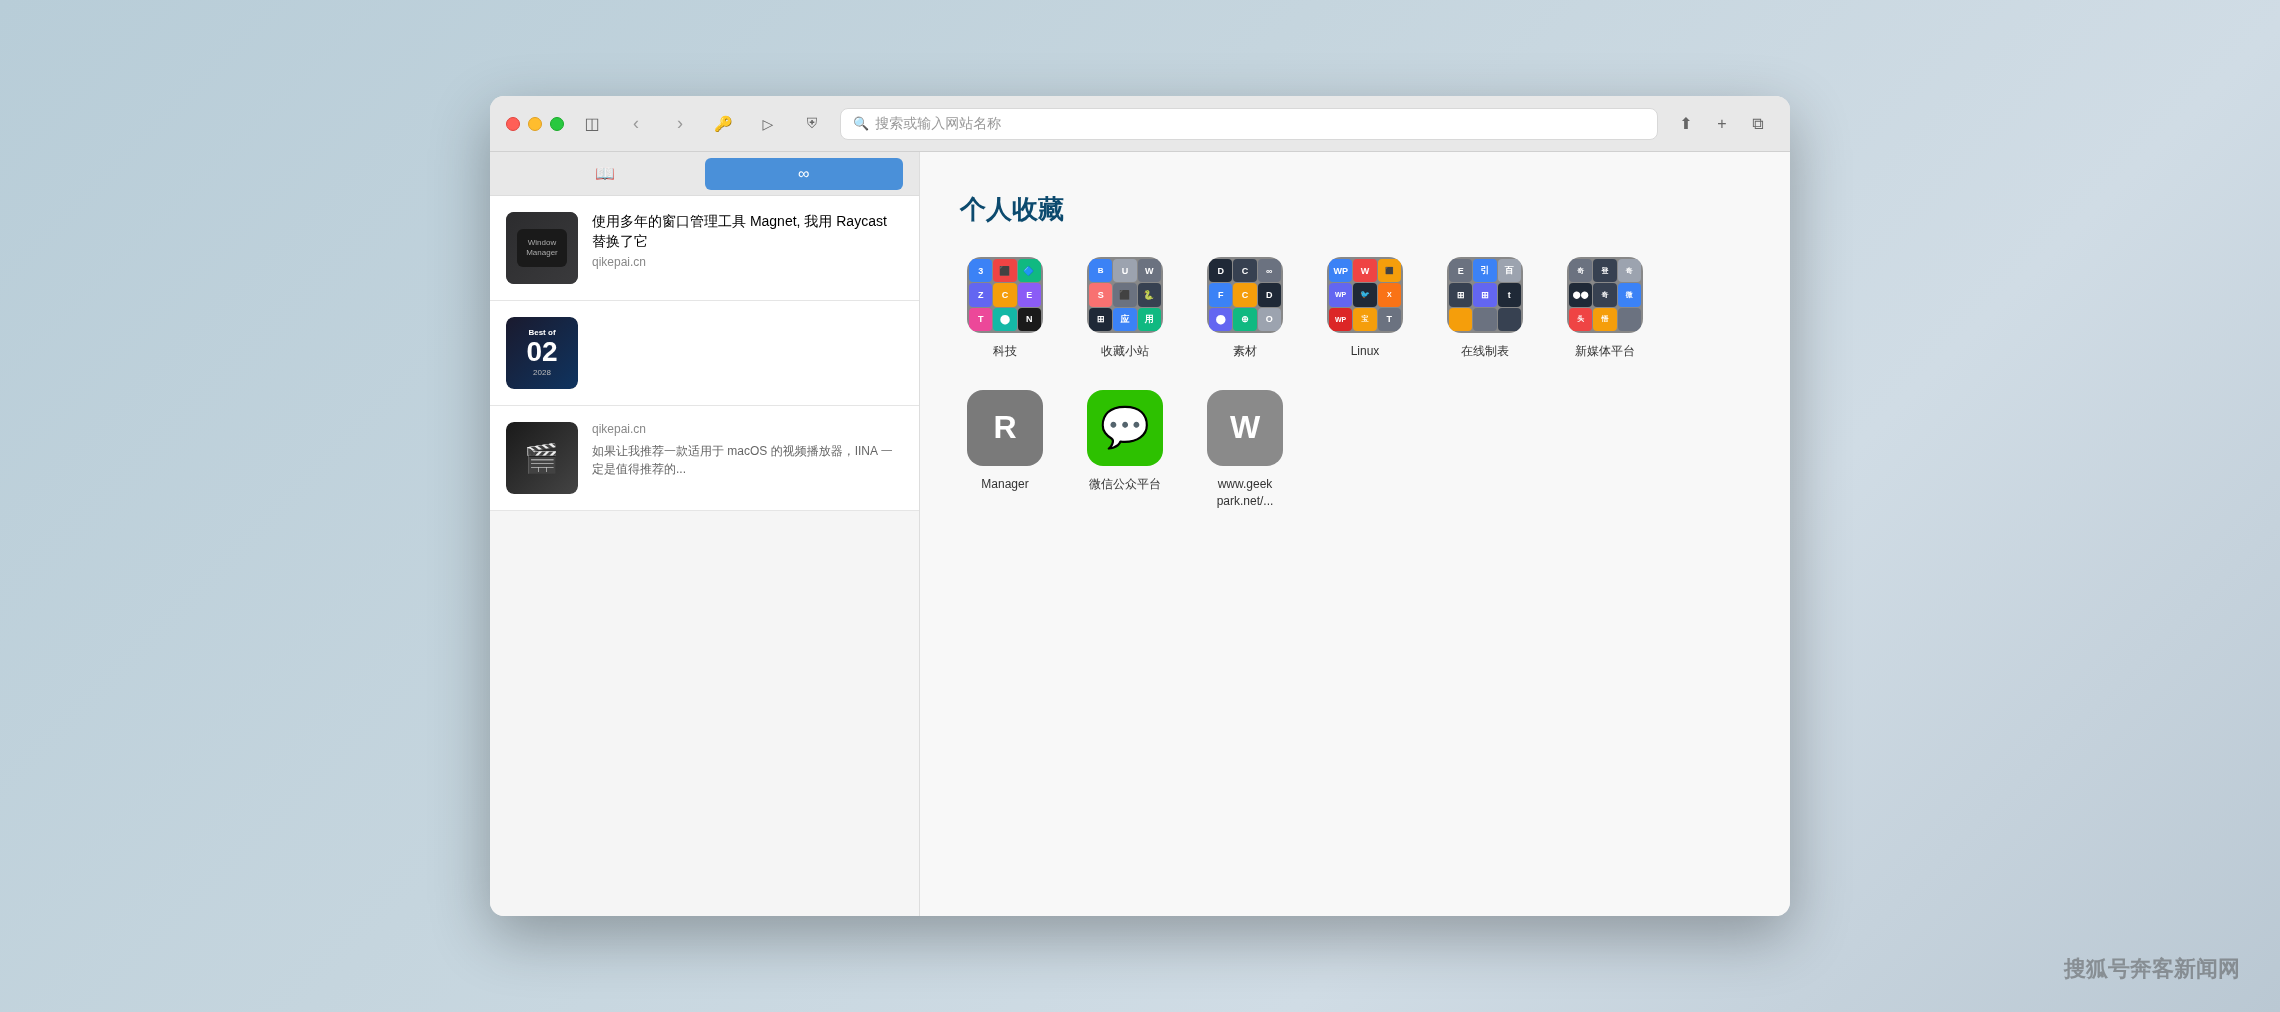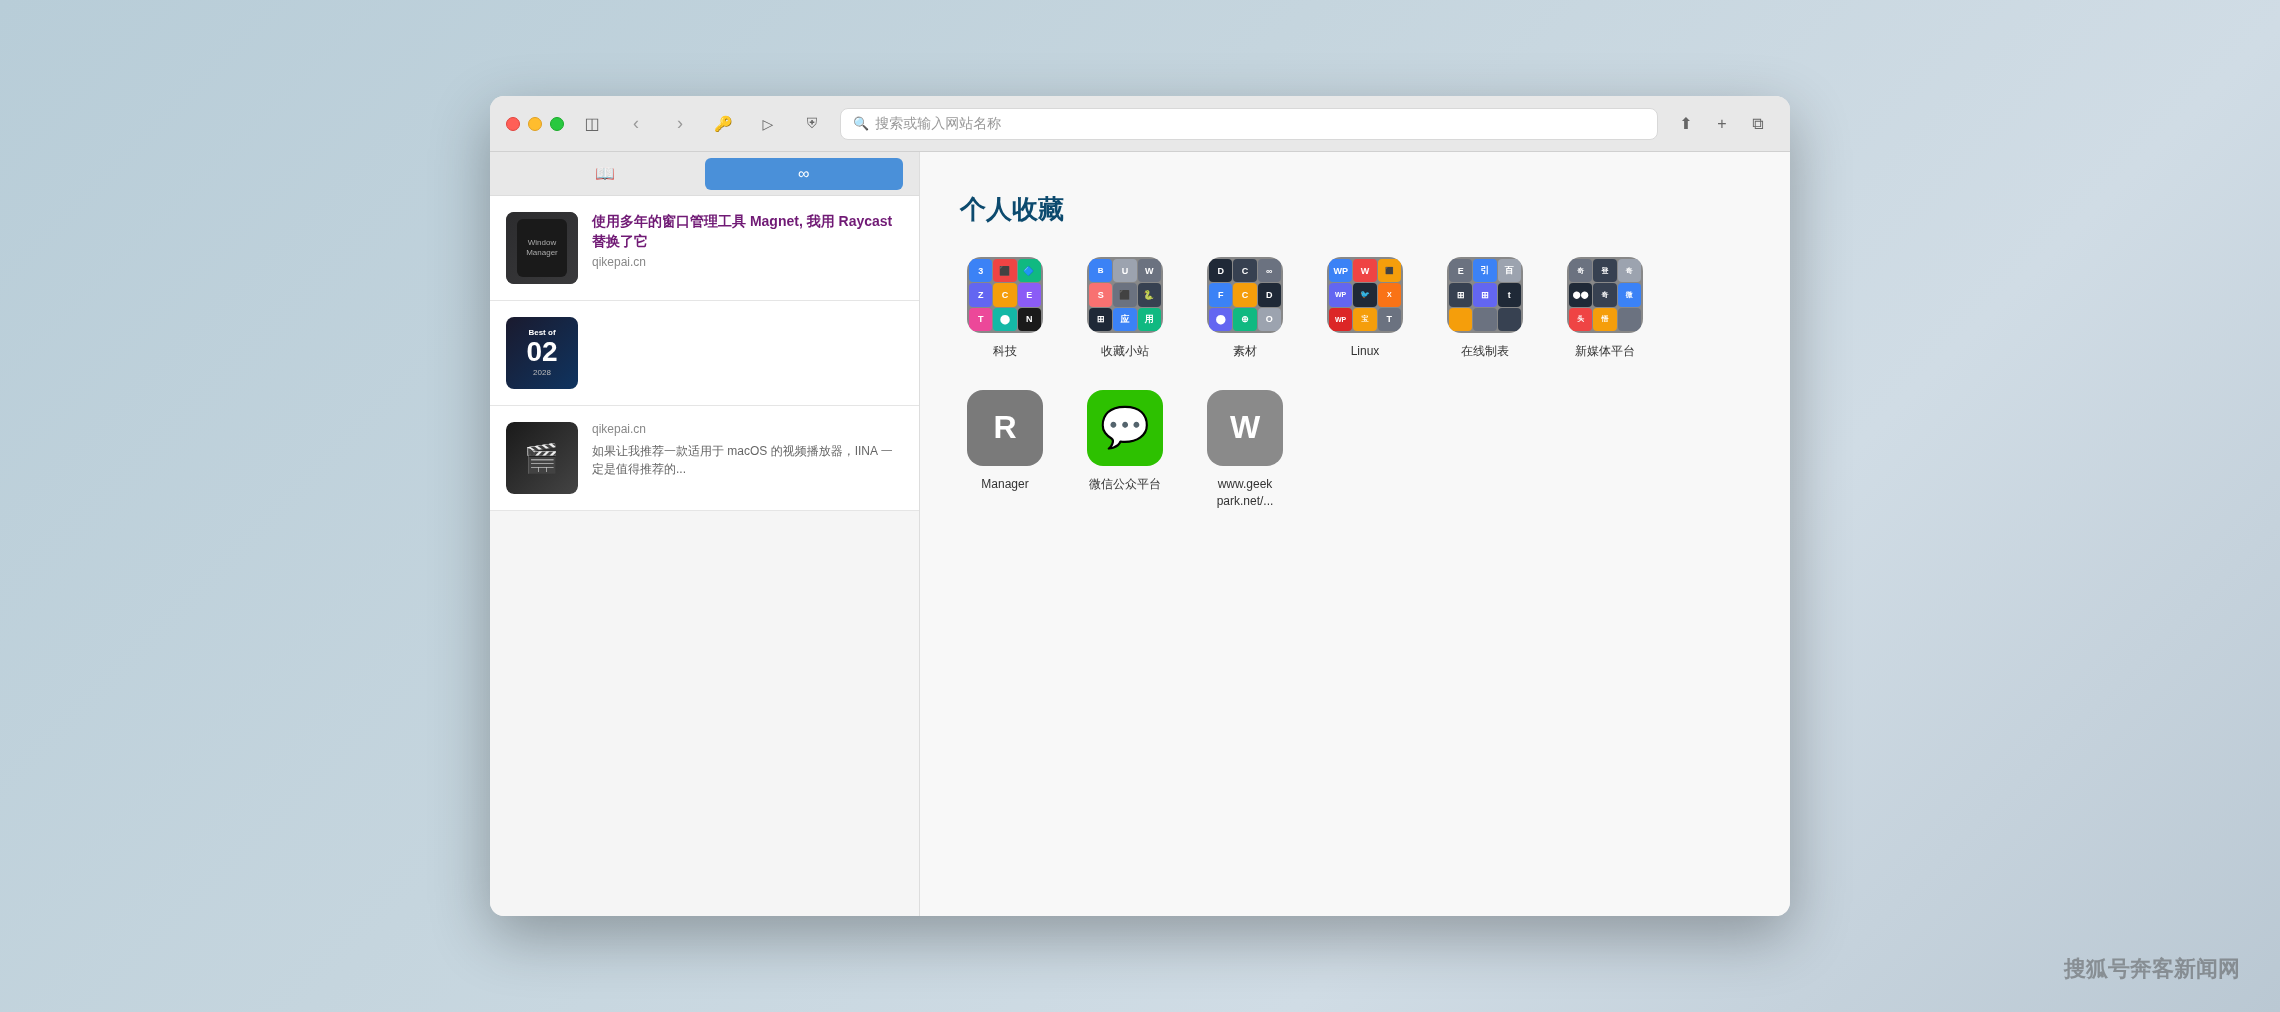--- a/index.html
+++ b/index.html
@@ -144,22 +144,22 @@
       font-size: 10px;
       color: white;
       text-align: center;
     }
     .item-content {
       flex: 1;
       min-width: 0;
     }
     .item-title {
       font-size: 14px;
-      font-weight: 700;
-      color: #701a75;
+      font-weight: 400;
+      color: #000000;
       line-height: 1.4;
       margin-bottom: 4px;
     }
     .item-domain {
       font-size: 12px;
       color: #888;
       margin-bottom: 6px;
     }
     .item-desc {
       font-size: 12px;
@@ -305,34 +305,34 @@
         </div>
         <div class="sidebar-tab active">
           <span>∞</span>
         </div>
       </div>
       <div class="sidebar-items">
 
         <div class="sidebar-item">
           <div class="item-thumb thumb-magnet">
             <div style="width:72px;height:72px;background:linear-gradient(135deg,#2c2c2e,#3a3a3c);display:flex;align-items:center;justify-content:center;border-radius:8px;">
-              <div style="width:50px;height:58px;background:#1a1a1a;border-radius:6px;display:flex;align-items:center;justify-content:center;overflow:hidden;">
+              <div style="width:50px;height:38px;background:#1a1a1a;border-radius:6px;display:flex;align-items:center;justify-content:center;overflow:hidden;">
                 <div style="font-size:8px;color:#aaa;text-align:center;line-height:1.2;">Window<br>Manager</div>
               </div>
             </div>
           </div>
           <div class="item-content">
             <div class="item-title">使用多年的窗口管理工具 Magnet, 我用 Raycast 替换了它</div>
             <div class="item-domain">qikepai.cn</div>
           </div>
         </div>
 
         <div class="sidebar-item">
           <div class="item-thumb">
-            <div style="width:72px;height:72px;background:linear-gradient(135deg,#1a1a2e,#0f3460);border-radius:0;display:flex;flex-direction:column;align-items:center;justify-content:center;padding:4px;">
+            <div style="width:72px;height:72px;background:linear-gradient(135deg,#1a1a2e,#0f3460);border-radius:8px;display:flex;flex-direction:column;align-items:center;justify-content:center;padding:4px;">
               <div style="font-size:8px;color:#fff;font-weight:bold;line-height:1;">Best of</div>
               <div style="font-size:28px;font-weight:900;color:white;line-height:1.1;">02</div>
               <div style="font-size:8px;color:#bbb;">2028</div>
             </div>
           </div>
         </div>
 
         <div class="sidebar-item">
           <div class="item-thumb">
             <div style="width:72px;height:72px;background:linear-gradient(135deg,#1a1a1a,#444);border-radius:8px;display:flex;align-items:center;justify-content:center;">

